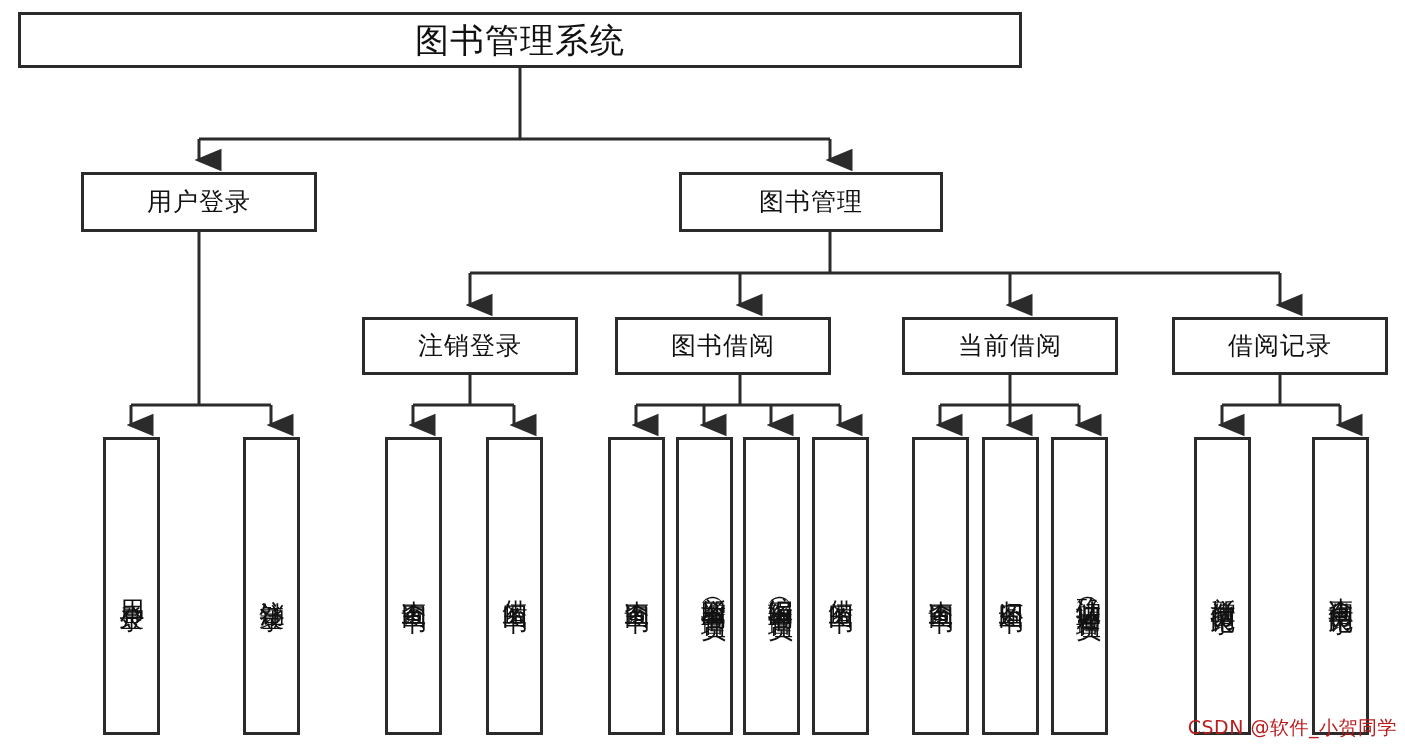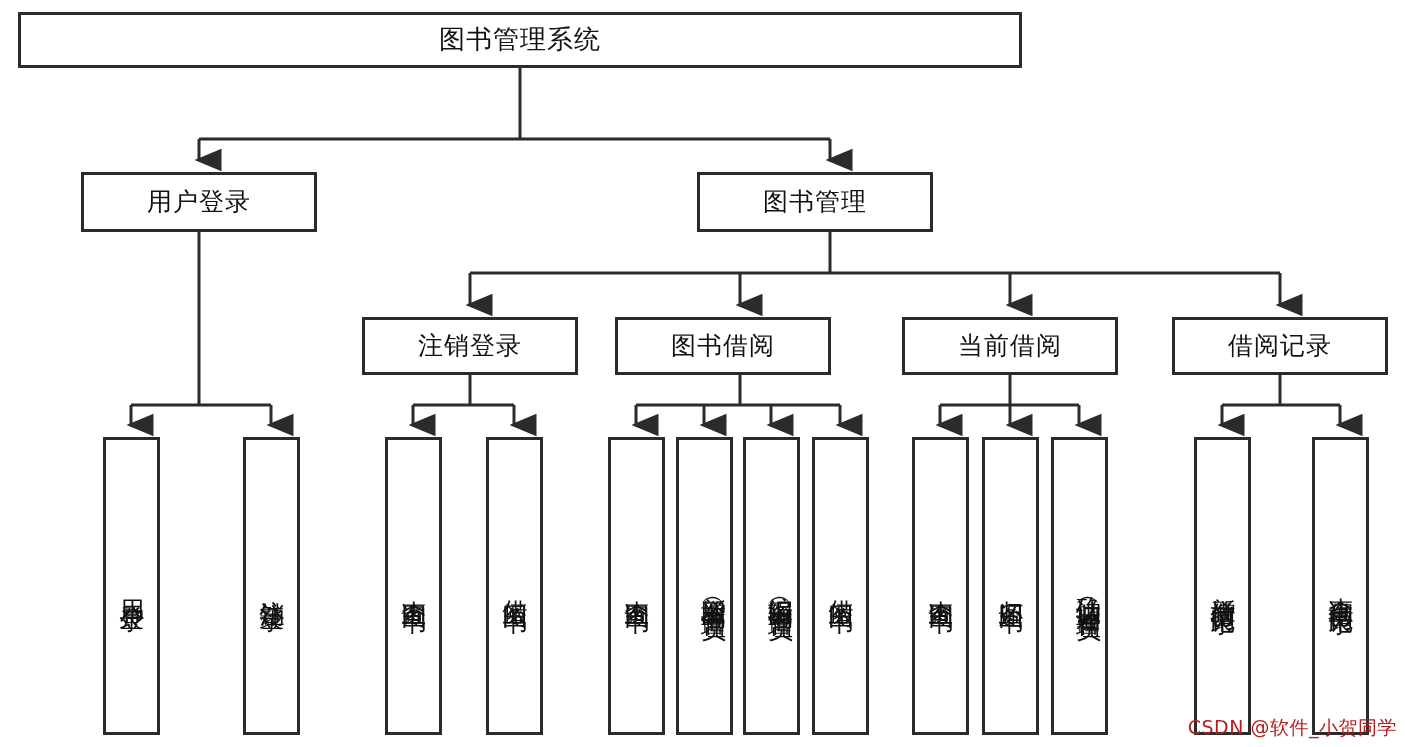--- a/index.html
+++ b/index.html
@@ -43,21 +43,21 @@
     justify-content: center;
     padding-top: 8px;
     white-space: nowrap;
     overflow: hidden;
   }
   .node-v.short {
     align-items: center;
     padding-top: 0;
   }
   .root {
-    font-size: 26px;
+    font-size: 34px;
   }
   svg#wires {
     position: absolute;
     left: 0;
     top: 0;
     width: 1405px;
     height: 747px;
     pointer-events: none;
   }
   .watermark {
@@ -126,21 +126,21 @@
     </g>
   </svg>
 
   <div class="node node-h root" style="left:18px; top:12px; width:1004px; height:56px;">
     <span>图书管理系统</span>
   </div>
 
   <div class="node node-h" style="left:81px; top:172px; width:236px; height:60px;">
     <span>用户登录</span>
   </div>
-  <div class="node node-h" style="left:697px; top:172px; width:236px; height:60px;">
+  <div class="node node-h" style="left:679px; top:172px; width:264px; height:60px;">
     <span>图书管理</span>
   </div>
 
   <div class="node node-h" style="left:362px; top:317px; width:216px; height:58px;">
     <span>注销登录</span>
   </div>
   <div class="node node-h" style="left:615px; top:317px; width:216px; height:58px;">
     <span>图书借阅</span>
   </div>
   <div class="node node-h" style="left:902px; top:317px; width:216px; height:58px;">

